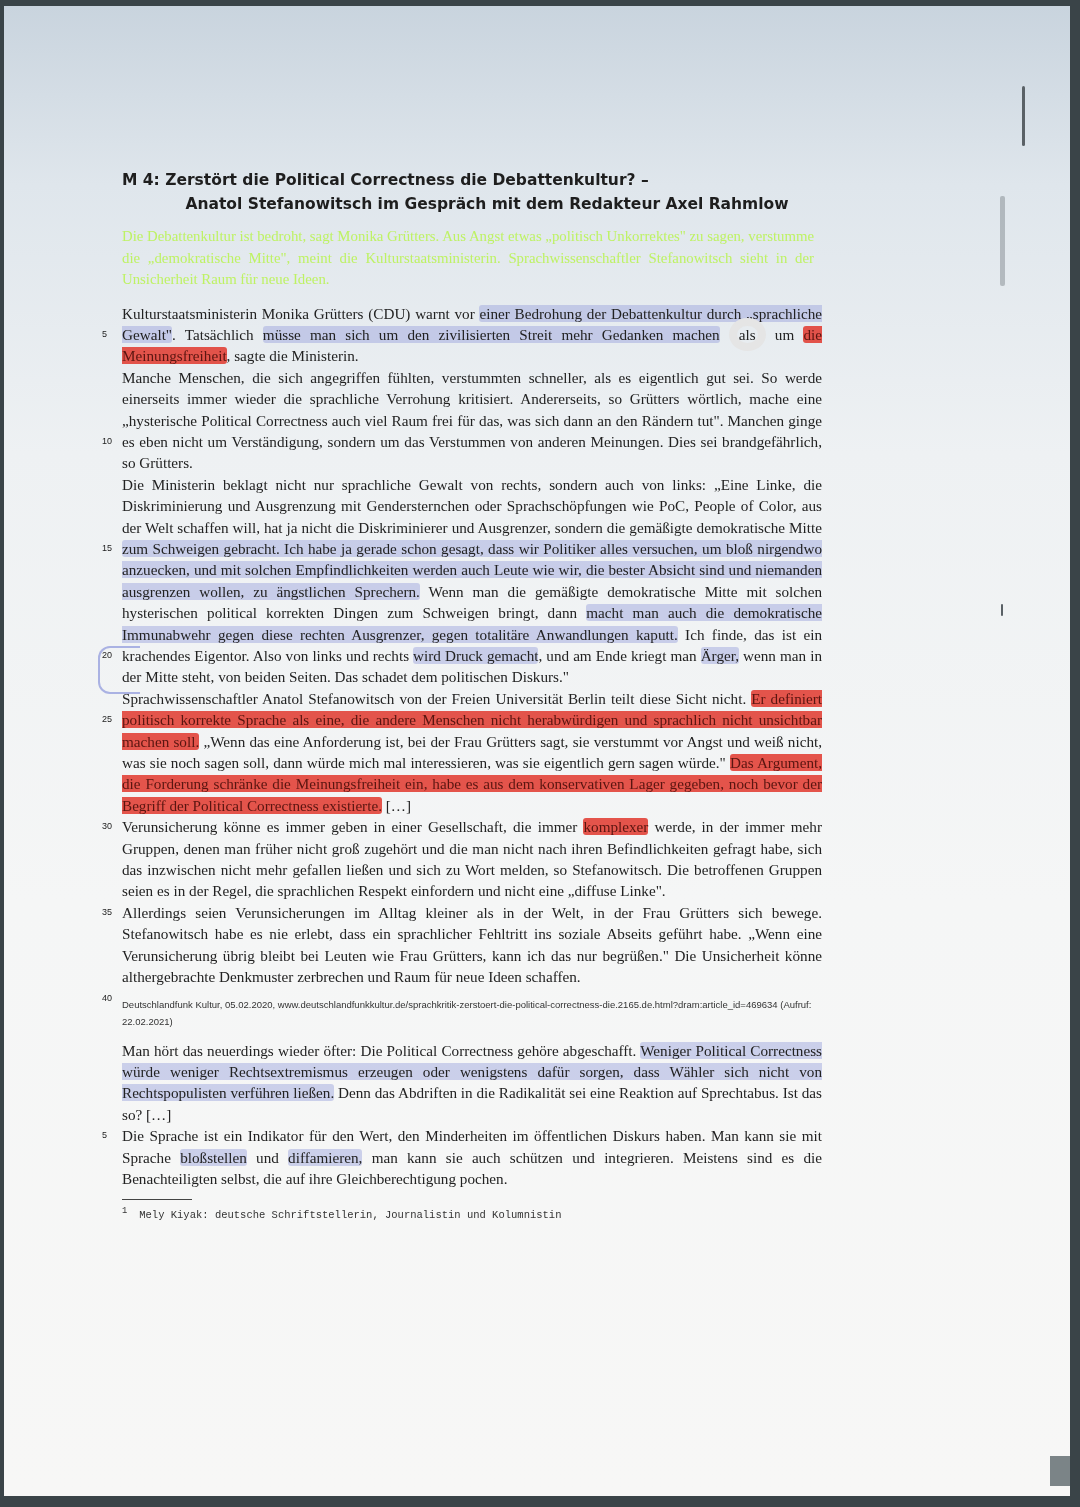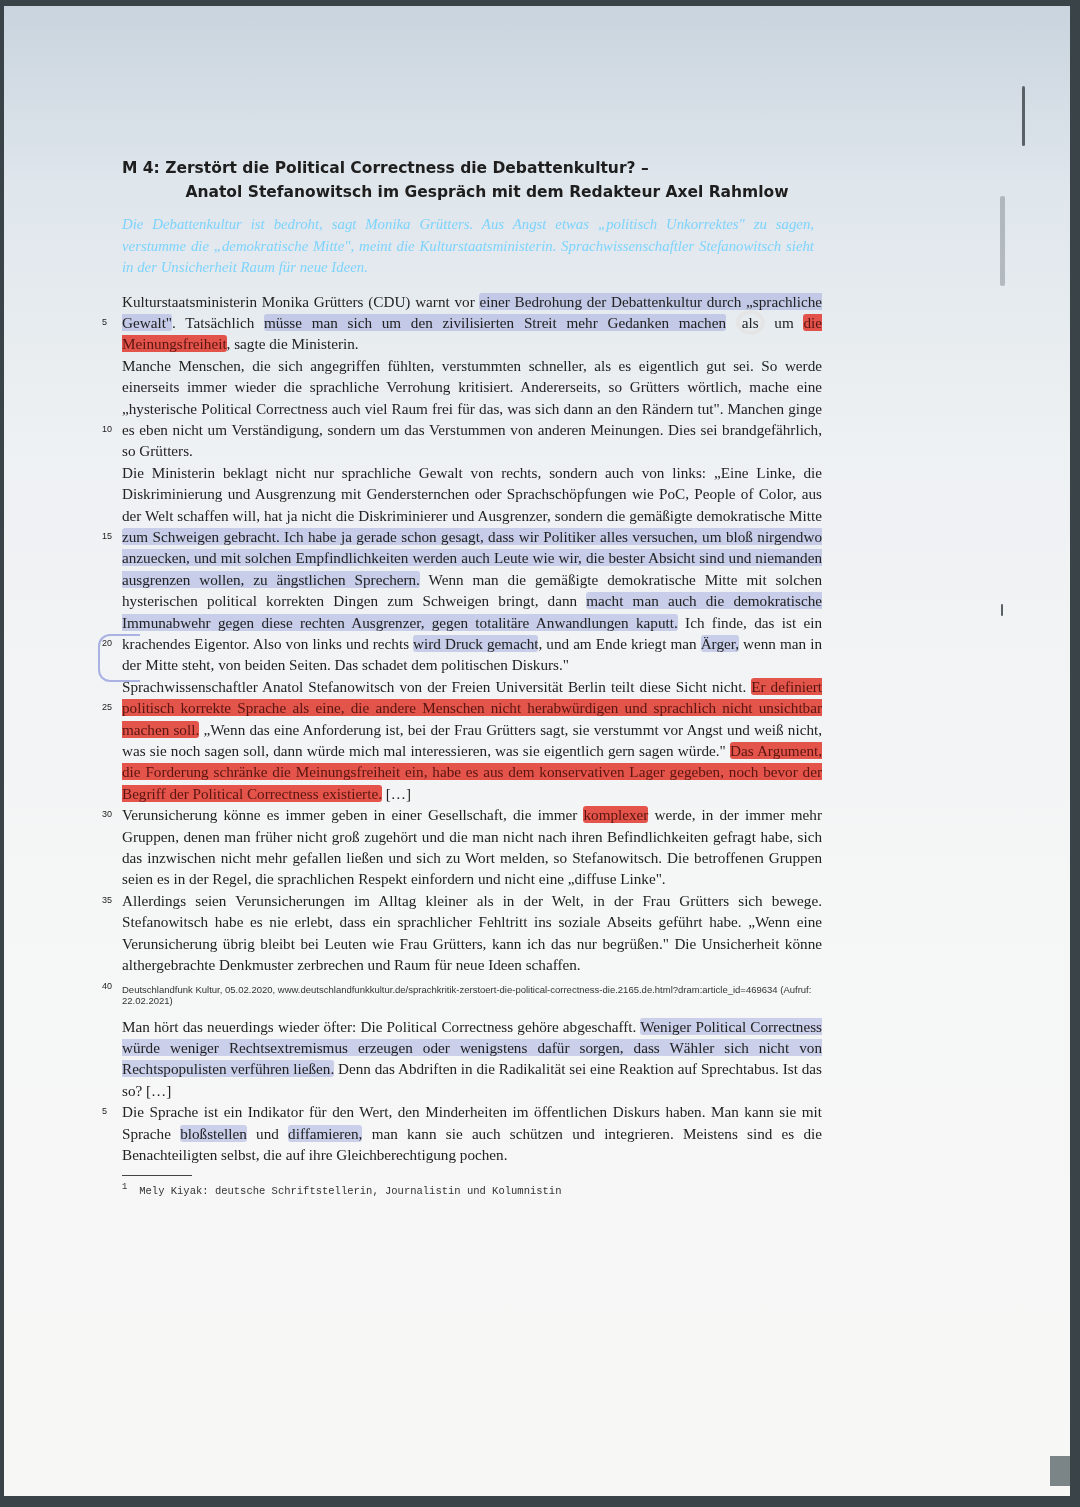--- a/index.html
+++ b/index.html
@@ -7,35 +7,35 @@
     width:1080px; height:1507px; overflow:hidden; position:relative;
     background:#3a4448;
     font-family:"Liberation Serif", serif;
   }
   .paper {
     position:absolute; left:4px; top:6px; width:1066px; height:1490px;
     background:linear-gradient(180deg,#c9d4de 0%,#dfe6ec 12%,#eef1f3 30%,#f5f6f6 60%,#f7f7f6 100%);
   }
   .mark { position:absolute; background:#5a6166; border-radius:2px; }
   .corner { position:absolute; right:0; bottom:10px; width:20px; height:30px; background:#7b8487; }
-  .content { position:absolute; left:122px; top:156px; width:700px; color:#222; }
+  .content { position:absolute; left:122px; top:168px; width:700px; color:#222; }
   .mheading {
     font-family:"DejaVu Sans", sans-serif; font-weight:bold; font-size:15.5px; color:#1e1e1e;
     line-height:24px; margin:0;
   }
   .mheading .sub { display:block; padding-left:30px;text-align:center; }
   .lead {
-    font-style:italic; font-size:14.8px; line-height:21.5px; margin:10px 8px 12px 0; text-align:justify; color:#7dd3fc;
+    font-size:14.8px; line-height:21.5px; margin:10px 8px 12px 0; text-align:justify; color:#bef264;
   }
   .para { font-size:15.2px; line-height:21.4px; text-align:justify; margin:0; position:relative; color:#222; }
   .ln { position:absolute; left:-20px; font-size:9px; font-family:"Liberation Sans", sans-serif; }
   .hl-blue { background:rgba(150,160,220,0.45); border-radius:3px; }
   .hl-red { background:rgba(225,55,45,0.85); color:#5a1510; border-radius:3px; }
-  .circle-red { border:4px solid #e5e5e5; border-radius:50%; padding:0 2px; }
-  .source { font-family:"Liberation Sans", sans-serif; font-size:9.5px; line-height:11px; margin:8px 0 0 0; color:#333; }
+  .circle-red { border:8px solid #e5e5e5; border-radius:50%; padding:0 2px; }
+  .source { font-family:"Liberation Sans", sans-serif; font-size:9.5px; line-height:17px; margin:8px 0 0 0; color:#333; }
   .m5 { margin-top:40px; }
   .rule { width:70px; border-top:1px solid #444; margin:10px 0 6px 0; }
   .footnote { font-family:Liberation Mono, monospace; font-size:10.5px; color:#333; }
   .footnote sup { margin-right:12px; }
   .bracket { position:absolute; border:2px solid rgba(140,150,220,0.7); border-right:none; border-radius:12px 0 0 12px; }
 </style>
 </head>
 <body>
 
 <div class="paper">

